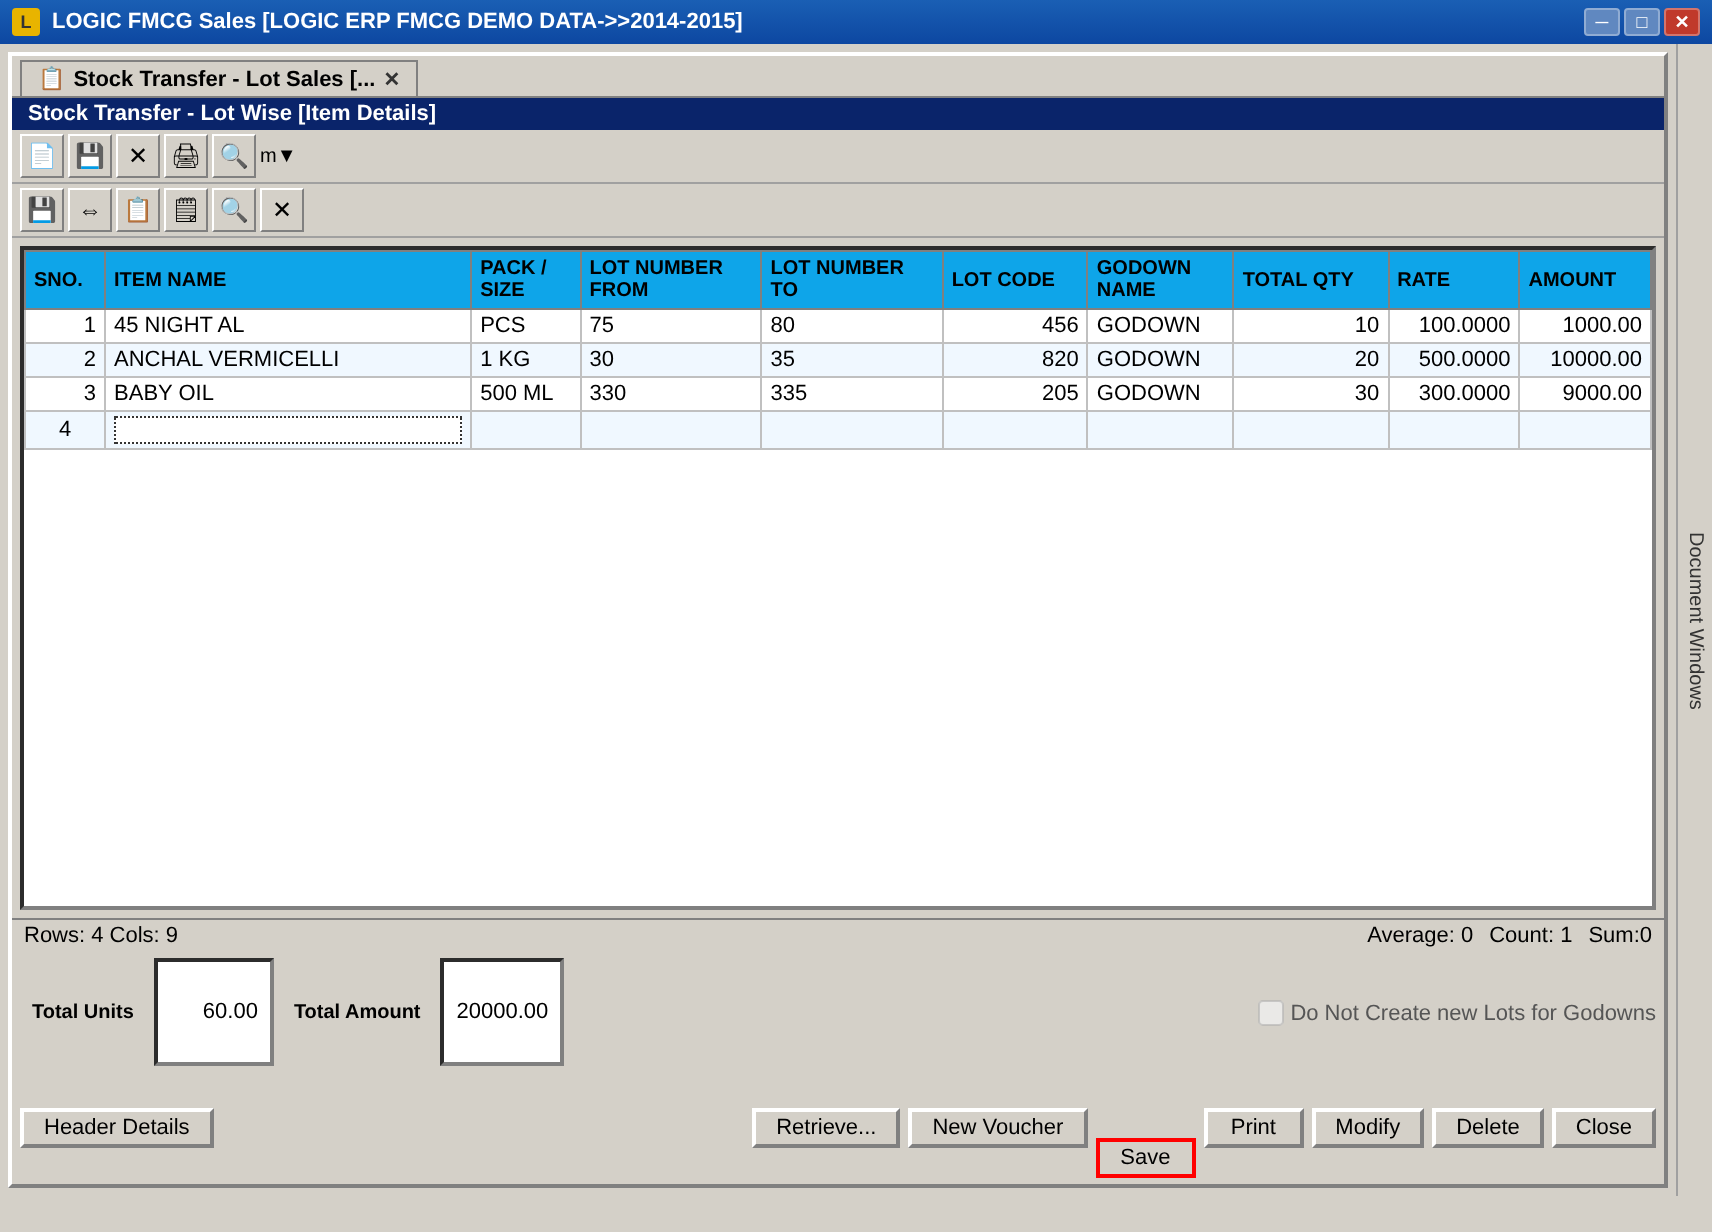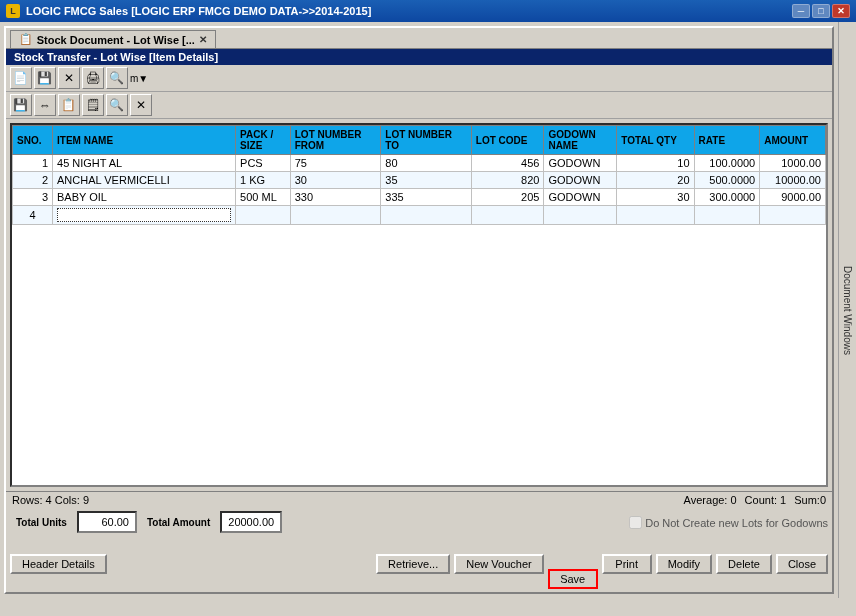--- a/index.html
+++ b/index.html
@@ -247,21 +247,21 @@
     }
     .bottom-label {
       font-size: 10px;
       font-weight: bold;
       padding: 2px 6px;
       background: #d4d0c8;
     }
     .bottom-value {
       border: 2px inset #808080;
       background: white;
-      padding: 3px 6px;
+      padding: 19px 6px;
       font-size: 11px;
       min-width: 60px;
       text-align: right;
     }
 
     
     .action-bar {
       background: #d4d0c8;
       padding: 3px 4px;
       display: flex;
@@ -315,21 +315,21 @@
 
   <div class="side-label">
     <span>Document Windows</span>
   </div>
 
   <div class="inner-window">
 
     <div class="tab-bar">
       <div class="tab active">
         <span>📋</span>
-        <span>Stock Document - Lot Wise [...</span>
+        <span>Stock Transfer - Lot Sales [...</span>
         <span class="tab-close">✕</span>
       </div>
     </div>
 
     <div class="window-title">
       <span>Stock Transfer - Lot Wise [Item Details]</span>
     </div>
 
     <div class="toolbar">
       <div class="toolbar-btn" title="New">📄</div>

